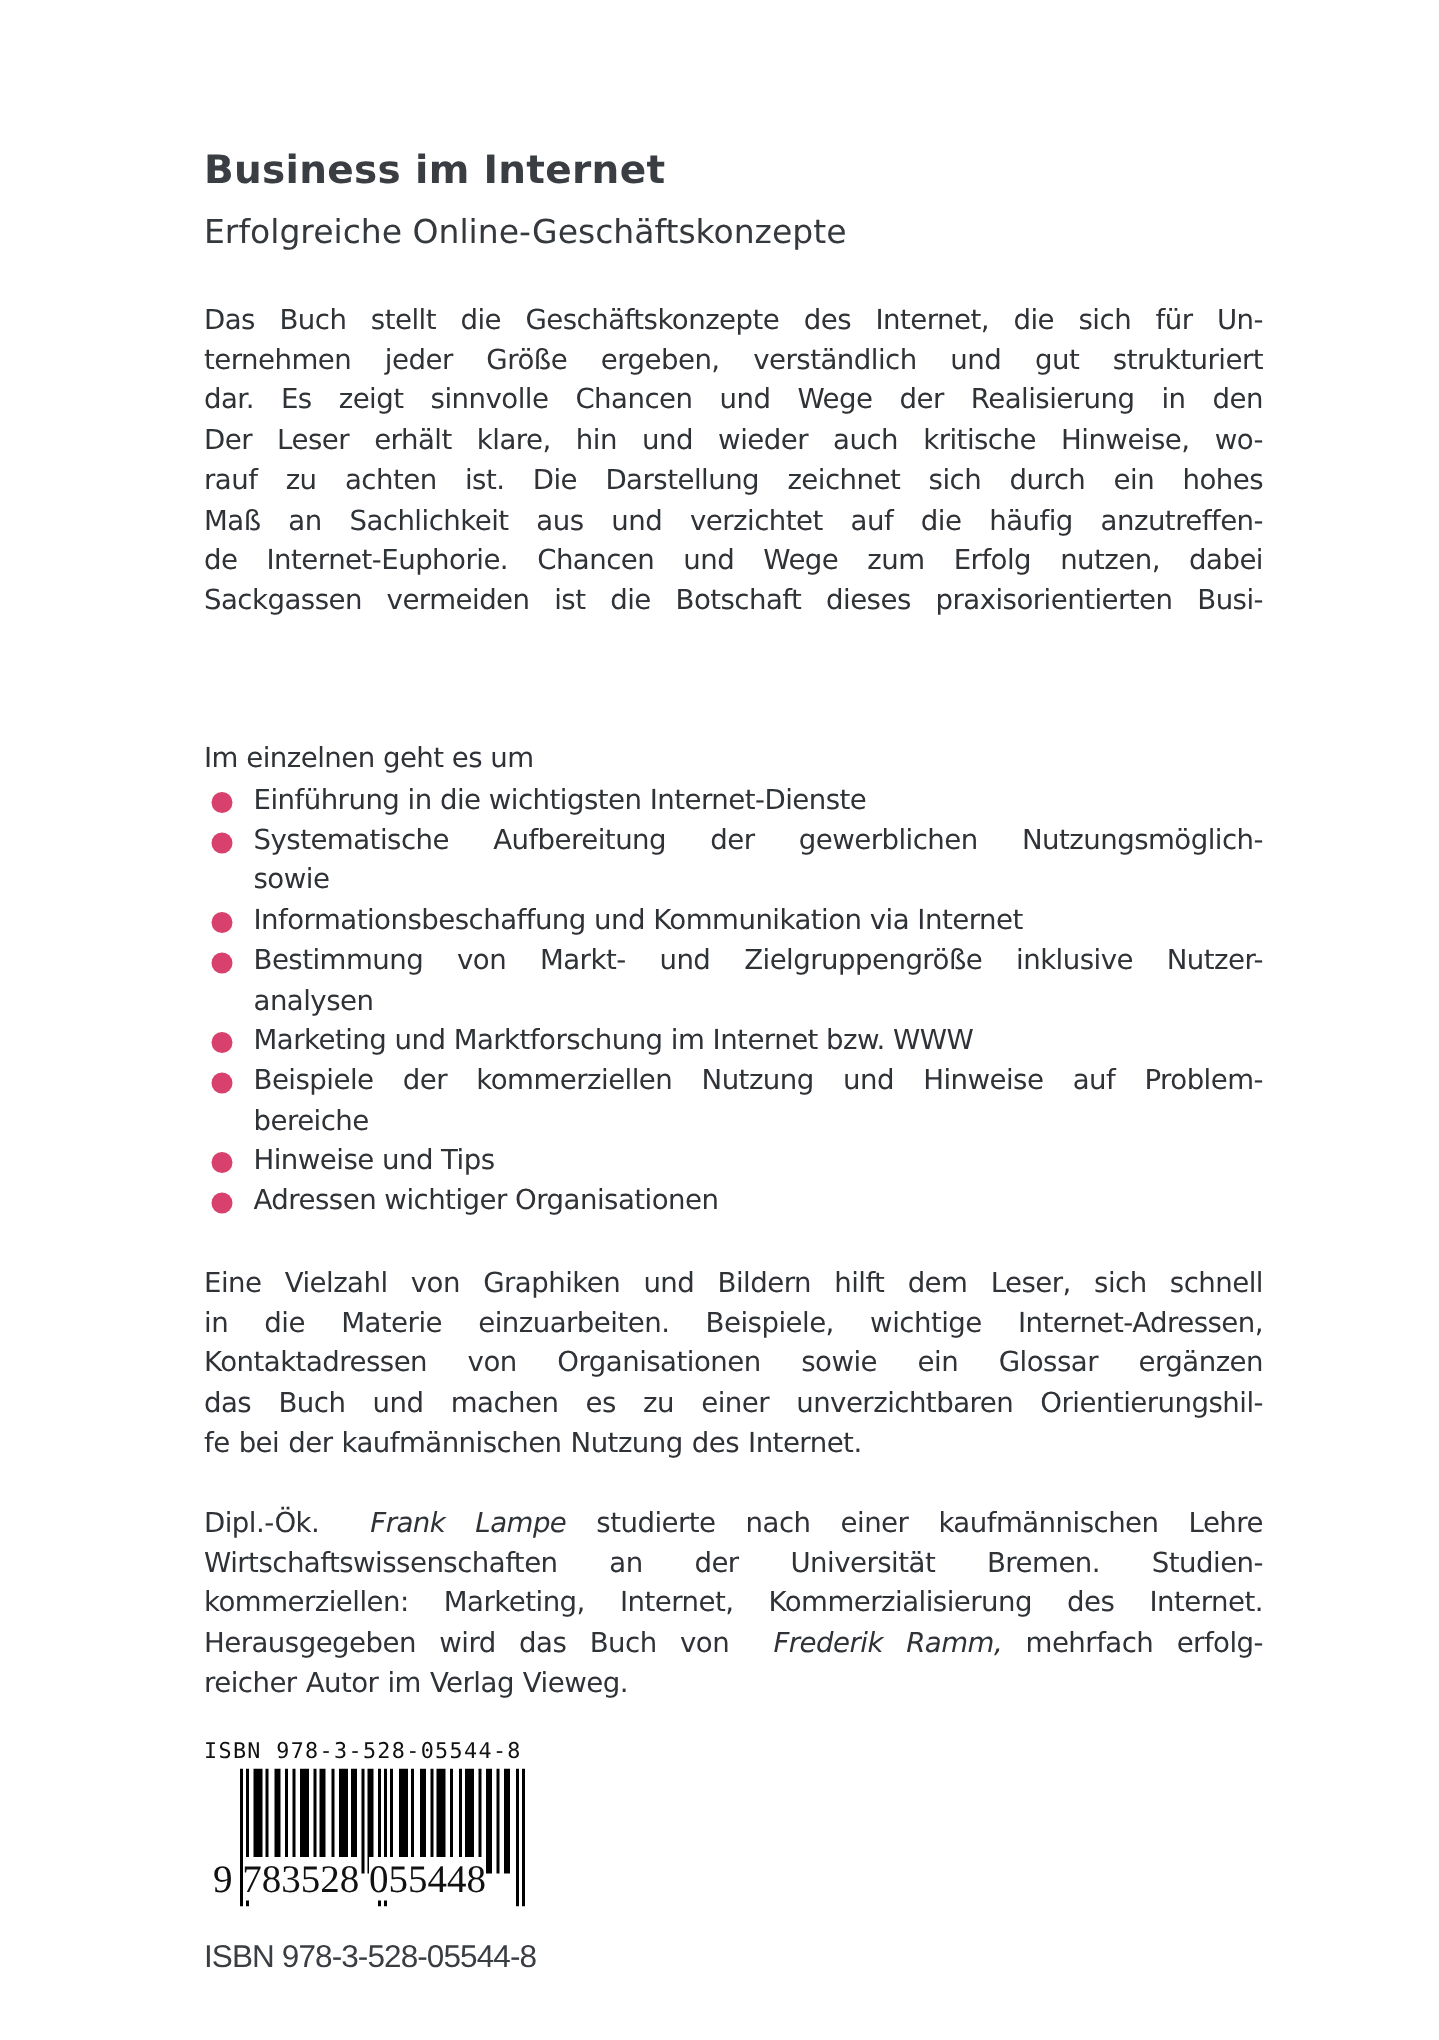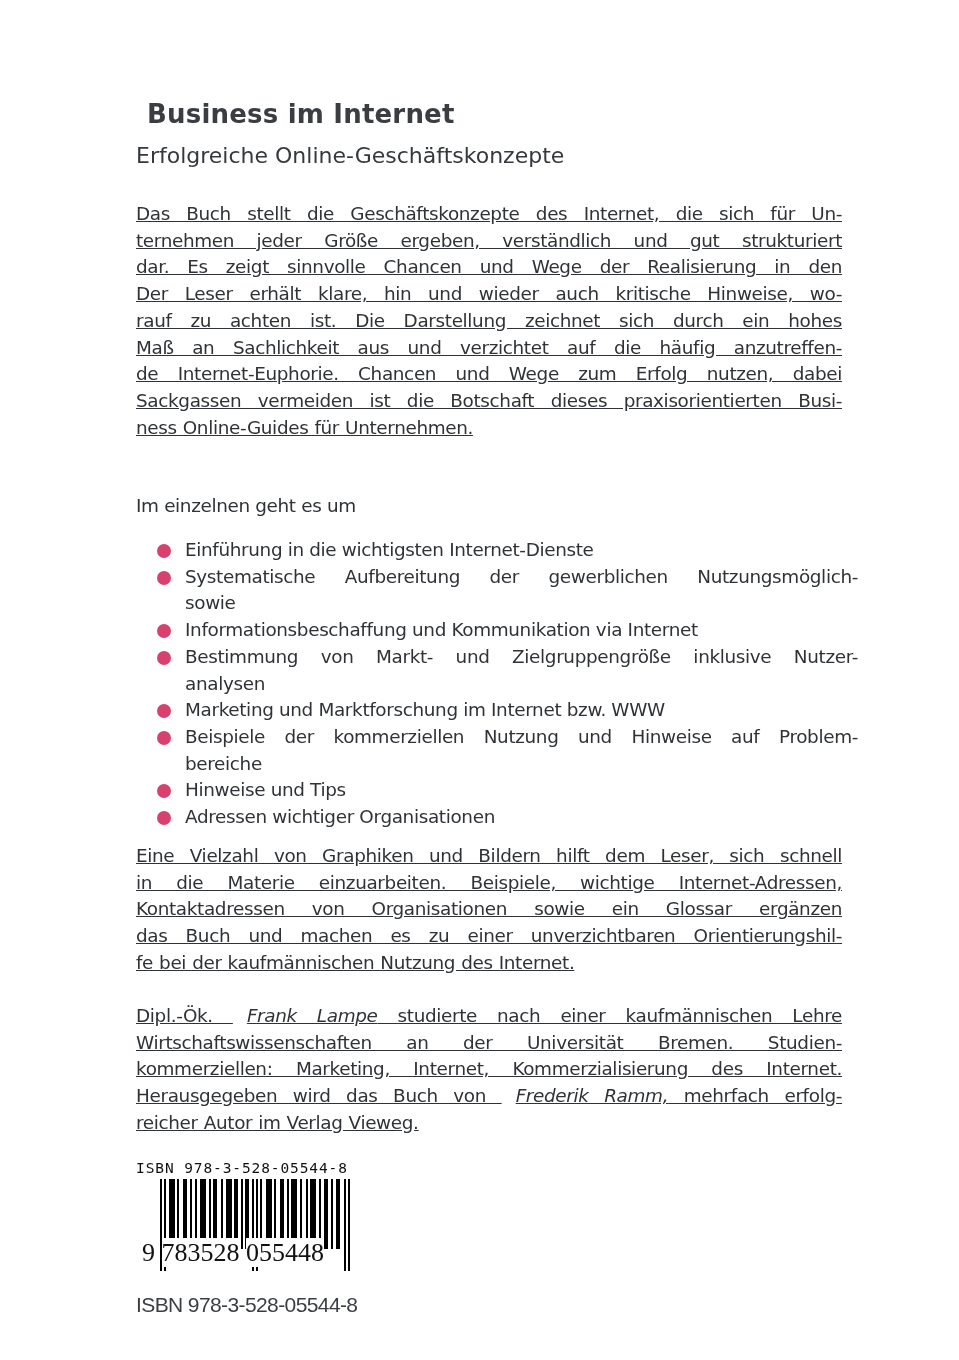--- a/index.html
+++ b/index.html
@@ -1,39 +1,39 @@
 <!DOCTYPE html>
 <html><head>
 <meta charset="utf-8">
 <style>
   html, body { margin: 0; padding: 0; }
   body {
     width: 959px; height: 1360px; background: #ffffff; position: relative; overflow: hidden;
     font-family: "DejaVu Sans", sans-serif; color: #2f3236;
   }
   .title {
-    position: absolute; left: 147px; top: 99px;
+    position: absolute; left: 136px; top: 99px;
     font-family: "DejaVu Sans", sans-serif; font-weight: bold; font-size: 26px;
     color: #3a3e43; letter-spacing: 0.2px;
   }
   .subtitle {
     position: absolute; left: 136px; top: 143px;
     font-family: "DejaVu Sans", sans-serif; font-size: 22px; color: #35393d;
   }
   .para {
     position: absolute; left: 136px; width: 706px;
     font-family: "DejaVu Sans", sans-serif; font-size: 18.4px; line-height: 26.7px;
     color: #2f3236; text-align: justify; text-align-last: left; letter-spacing: -0.35px;
     word-spacing: 0.5px;
   }
-  .para .ln { display: block; text-align: justify; text-align-last: justify; white-space: nowrap; text-decoration: underline; }
+  .para .ln { display: block; text-align: justify; text-align-last: justify; white-space: nowrap; }
   .para .ln.last { text-align-last: left; }
   .p1 { top: 201px; }
   .intro { position: absolute; left: 136px; top: 495px; font-size: 18.4px; letter-spacing: -0.35px; }
-  .list { position: absolute; left: 140px; top: 521px; width: 702px; margin: 16px; padding: 0; list-style: none; }
+  .list { position: absolute; left: 140px; top: 521px; width: 702px; margin: 0; padding: 0; list-style: none; }
   .list li {
     position: relative; padding-left: 29px; font-size: 18.4px; line-height: 26.7px;
     letter-spacing: -0.35px;
   }
   .list li .bullet {
     position: absolute; left: 1px; top: 7px; width: 14px; height: 14px; border-radius: 50%;
     background: #d8416d;
   }
   .list li .ln { display: block; white-space: nowrap; text-align: justify; text-align-last: justify; }
   .list li .ln.last { text-align-last: left; }
@@ -63,21 +63,20 @@
 
 <div class="para p1">
   <span class="ln">Das Buch stellt die Geschäftskonzepte des Internet, die sich für Un-</span>
   <span class="ln">ternehmen jeder Größe ergeben, verständlich und gut strukturiert</span>
   <span class="ln">dar. Es zeigt sinnvolle Chancen und Wege der Realisierung in den</span>
   <span class="ln">Der Leser erhält klare, hin und wieder auch kritische Hinweise, wo-</span>
   <span class="ln">rauf zu achten ist. Die Darstellung zeichnet sich durch ein hohes</span>
   <span class="ln">Maß  an Sachlichkeit aus und verzichtet auf die häufig anzutreffen-</span>
   <span class="ln">de Internet-Euphorie. Chancen und Wege zum Erfolg nutzen, dabei</span>
   <span class="ln">Sackgassen vermeiden ist die Botschaft dieses praxisorientierten Busi-</span>
-  <span class="ln last">ness Online-Guides für Unternehmen.</span>
 </div>
 
 <div class="intro">Im einzelnen geht es um</div>
 
 <ul class="list">
   <li>
     <span class="bullet"></span>
     <span class="ln last">Einführung in die wichtigsten Internet-Dienste</span>
   </li>
   <li>

